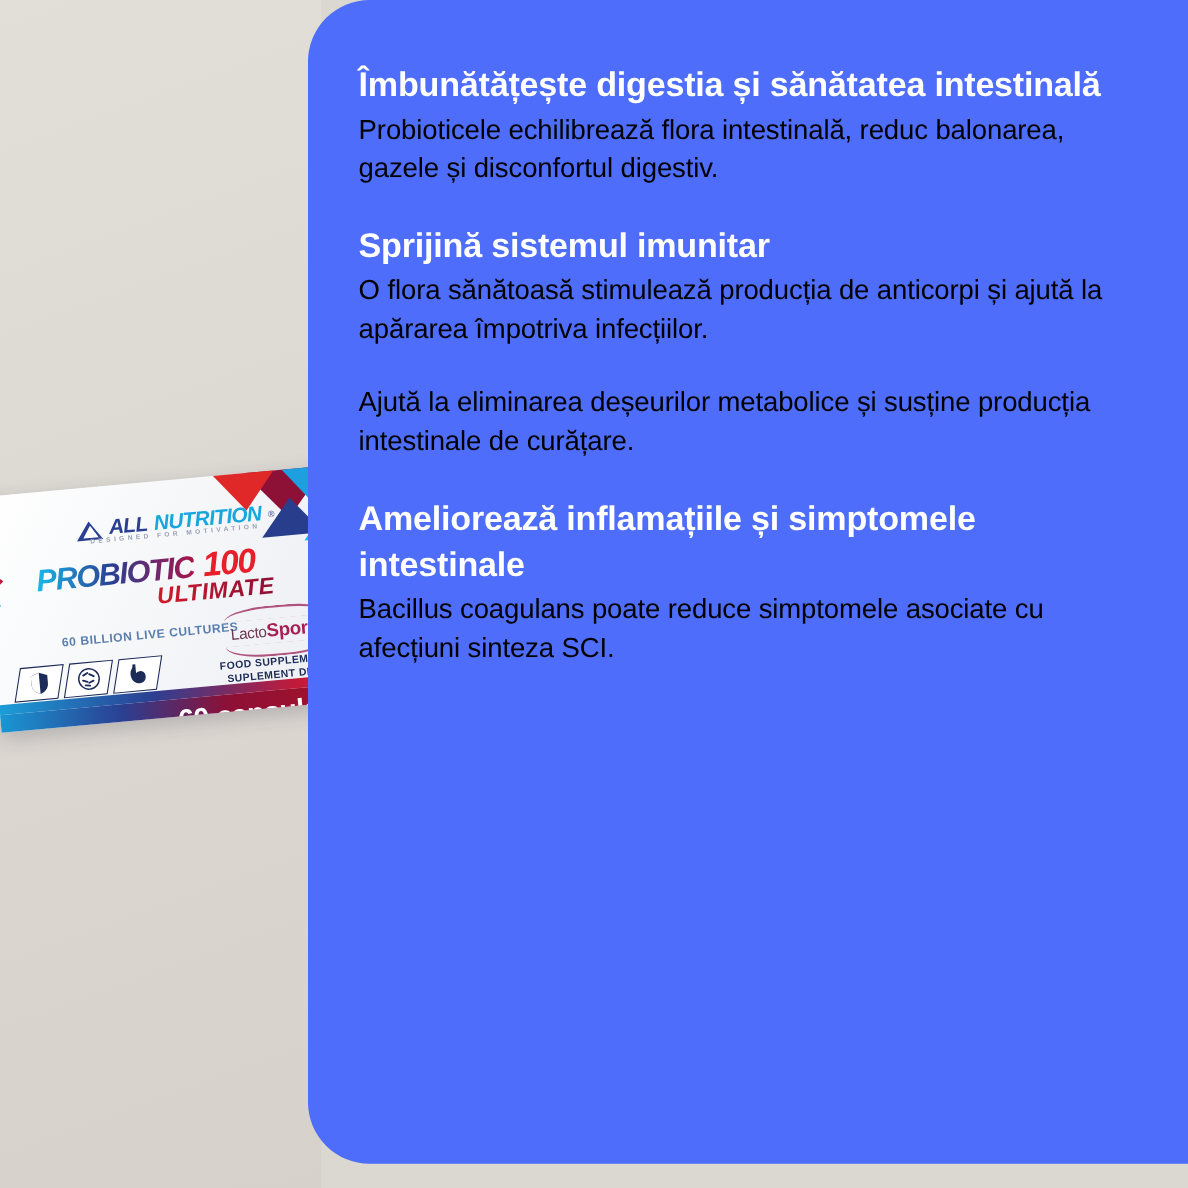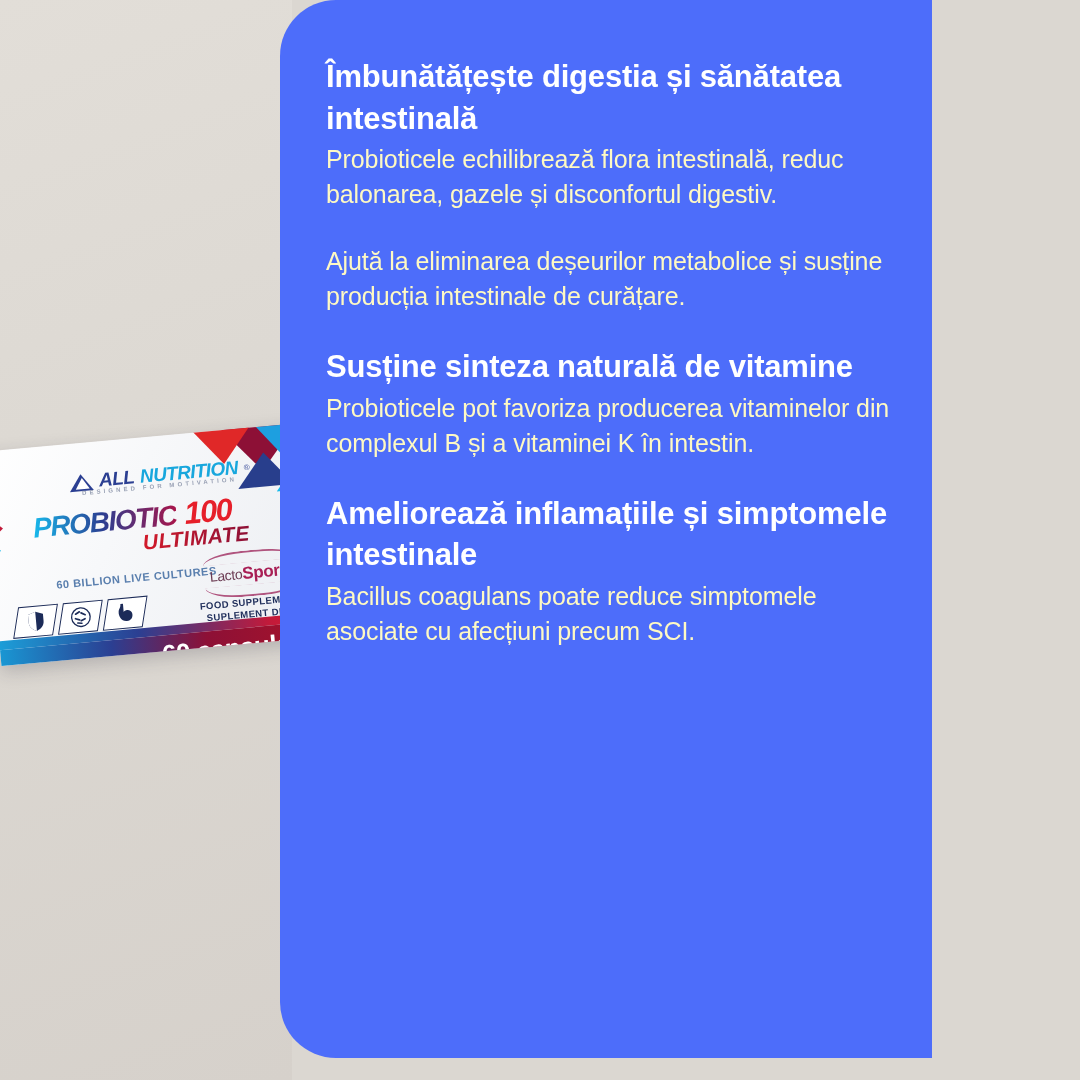--- a/index.html
+++ b/index.html
@@ -99,31 +99,31 @@
   
   #band-top{ position:absolute; left:-40px; right:-40px; top:190px; height:9px;
       background:linear-gradient(90deg,#17b9ec 0%,#2b3f92 45%,#c21a3a 78%,#e61f2a 100%); }
   #band-main{ position:absolute; left:-40px; right:-40px; top:199px; height:40px;
       background:linear-gradient(90deg,#13b6ea 0%,#2b3f92 38%,#8d1036 62%,#b01426 100%); }
   #capsules-label{ position:absolute; right:14px; top:203px;
       font-size:26px; font-weight:bold; color:#fff; letter-spacing:-.4px; }
 
   
   #content-panel{
-    position:absolute; left:280px; top:0; width:652px; height:1058px;
+    position:absolute; left:280px; top:0; width:800px; height:1058px;
     background:#4d6dfa;
     border-radius:56px 0 0 56px;
     padding:56px 40px 0 46px;
     overflow:hidden;
   }
   .benefit{ margin-bottom:32px; }
   .benefit:last-child{ margin-bottom:0; }
   .b-title{ font-size:31px; font-weight:bold; color:#ffffff; line-height:1.34;
       letter-spacing:-.2px; margin-bottom:3px; }
-  .b-desc{ font-size:25px; color:#fef9c3; line-height:1.40; letter-spacing:-.1px; }
+  .b-desc{ font-size:25px; color:#000000; line-height:1.40; letter-spacing:-.1px; }
 </style>
 </head>
 <body>
 
 <div id="product-stage">
   <div id="product-box">
 
     <span class="poly p1"></span>
     <span class="poly p2"></span>
     <span class="poly p3"></span>
@@ -192,28 +192,28 @@
   </div>
 </div>
 
 <div id="content-panel">
 
   <div class="benefit">
     <div class="b-title">Îmbunătățește digestia și sănătatea intestinală</div>
     <div class="b-desc">Probioticele echilibrează flora intestinală, reduc balonarea, gazele și disconfortul digestiv.</div>
   </div>
 
+  <div class="benefit">
+    <div class="b-title">Sprijină sistemul imunitar</div>
+    <div class="b-desc">O flora sănătoasă stimulează producția de anticorpi și ajută la apărarea împotriva infecțiilor.</div>
+  </div>
 
   <div class="benefit">
     <div class="b-desc">Ajută la eliminarea deșeurilor metabolice și susține producția intestinale de curățare.</div>
   </div>
 
-  <div class="benefit">
-    <div class="b-title">Susține sinteza naturală de vitamine</div>
-    <div class="b-desc">Probioticele pot favoriza producerea vitaminelor din complexul B și a vitaminei K în intestin.</div>
-  </div>
 
   <div class="benefit">
     <div class="b-title">Ameliorează inflamațiile și simptomele intestinale</div>
-    <div class="b-desc">Bacillus coagulans poate reduce simptomele asociate cu afecțiuni precum SCI.</div>
+    <div class="b-desc">Bacillus coagulans poate reduce simptomele asociate cu afecțiuni sinteza SCI.</div>
   </div>
 
 </div>
 
 </body></html>

